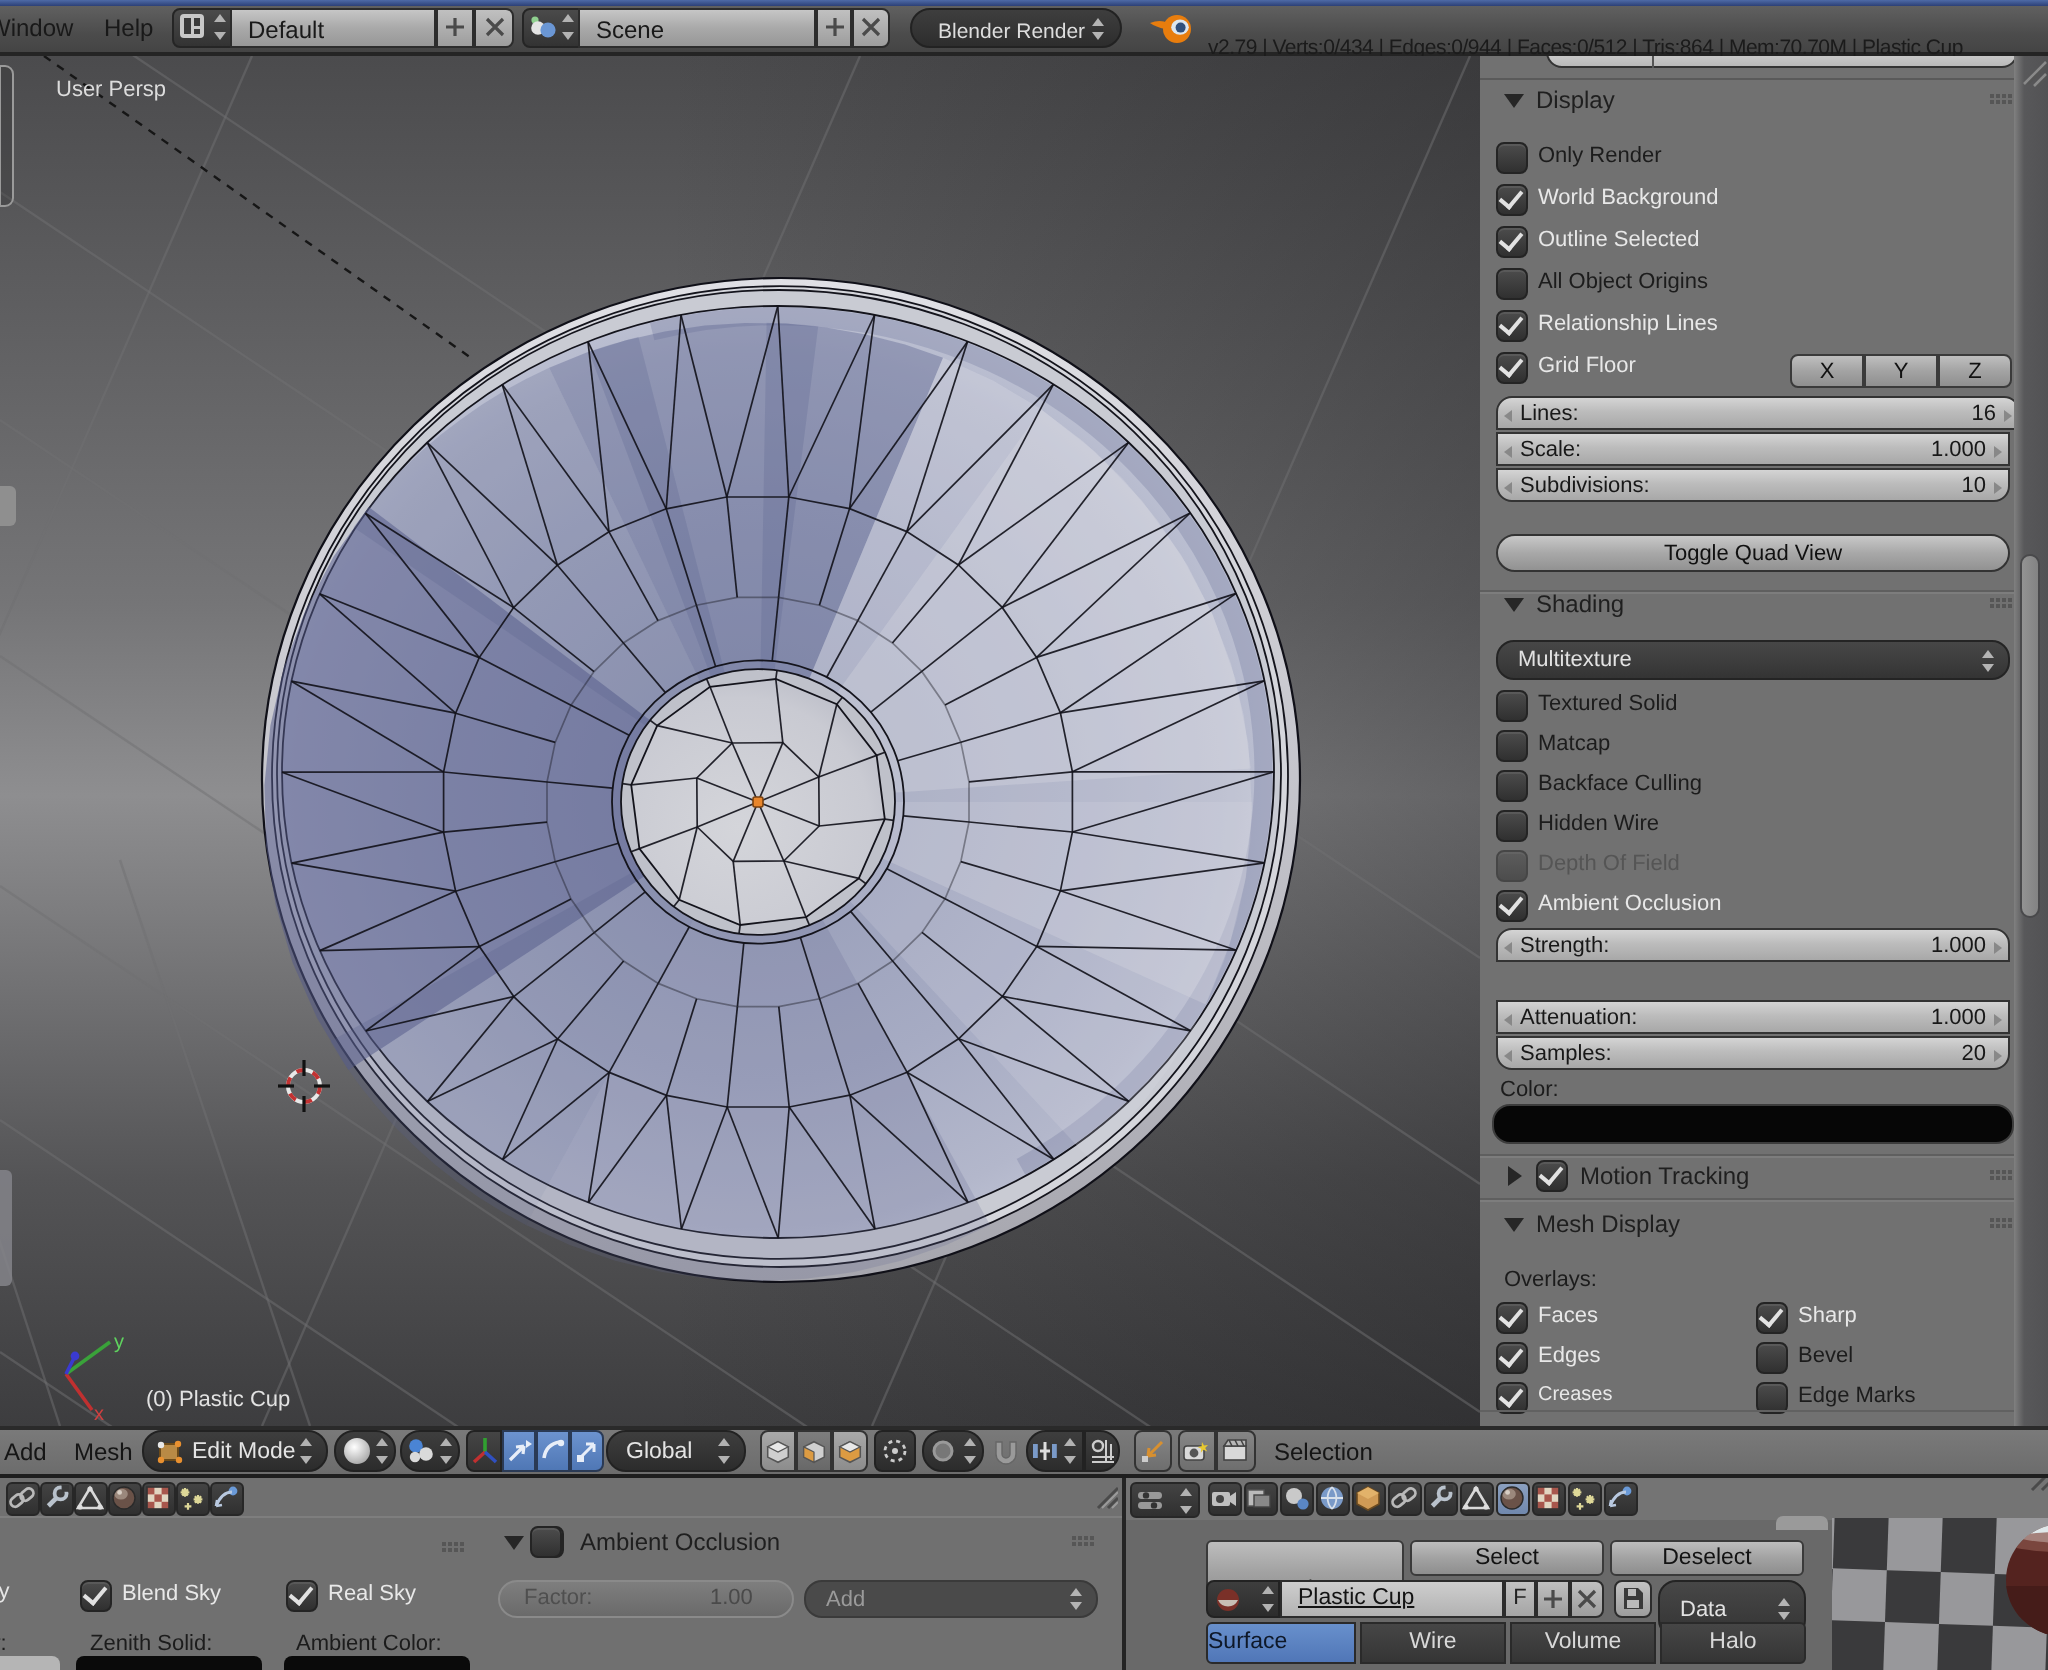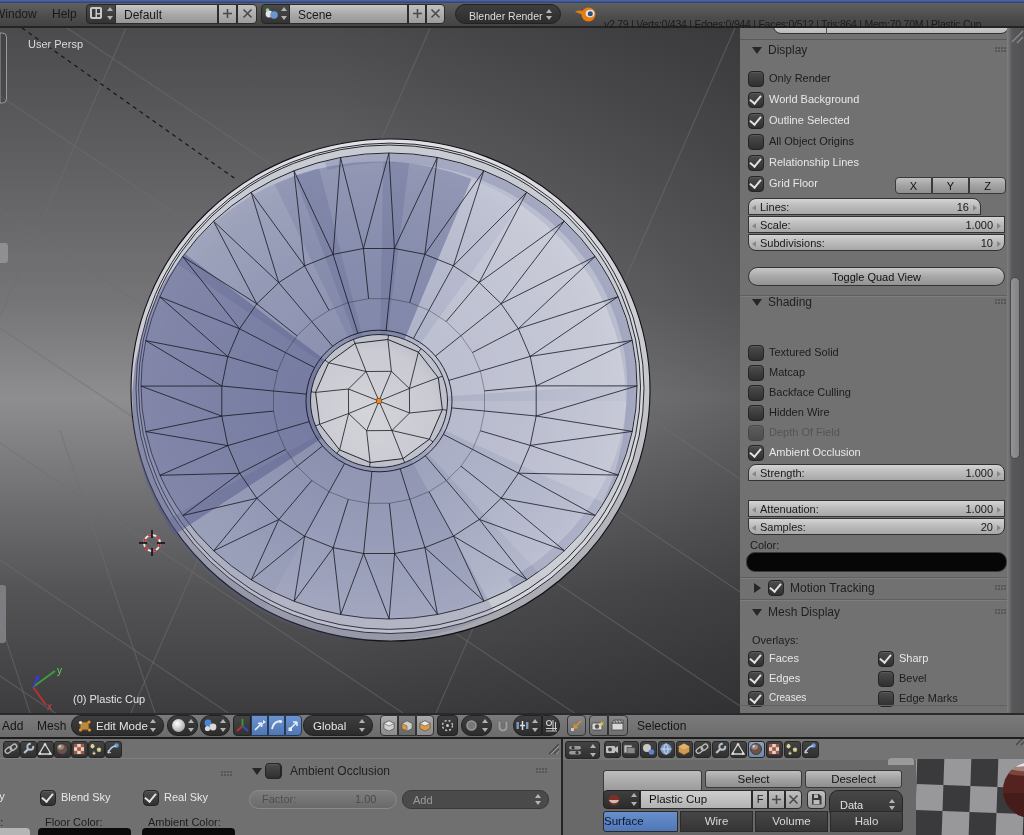--- a/index.html
+++ b/index.html
@@ -316,39 +316,43 @@
     <div style="position:absolute;left:29px;top:86px;font-size:11px;color:#e8e8e8;white-space:nowrap">Outline Selected</div>
     <div class="cb" style="left:8px;top:106px"></div>
     <div style="position:absolute;left:29px;top:107px;font-size:11px;color:#1c1c1c;white-space:nowrap">All Object Origins</div>
     <div class="cb ck" style="left:8px;top:127px"></div>
     <div style="position:absolute;left:29px;top:128px;font-size:11px;color:#e8e8e8;white-space:nowrap">Relationship Lines</div>
     <div class="cb ck" style="left:8px;top:148px"></div>
     <div style="position:absolute;left:29px;top:149px;font-size:11px;color:#e8e8e8;white-space:nowrap">Grid Floor</div>
     <div style="position:absolute;left:155px;top:149px;width:37px;height:17px;background:linear-gradient(#bfbfbf,#a3a3a3 50%,#8f8f8f);border:1px solid #3a3a3a;border-radius:4px 0 0 4px;box-sizing:border-box;text-align:center;font-size:11px;color:#111;padding-top:2px;">X</div>
     <div style="position:absolute;left:192px;top:149px;width:37px;height:17px;background:linear-gradient(#bfbfbf,#a3a3a3 50%,#8f8f8f);border:1px solid #3a3a3a;border-radius:0;box-sizing:border-box;text-align:center;font-size:11px;color:#111;padding-top:2px;">Y</div>
     <div style="position:absolute;left:229px;top:149px;width:37px;height:17px;background:linear-gradient(#bfbfbf,#a3a3a3 50%,#8f8f8f);border:1px solid #3a3a3a;border-radius:0 4px 4px 0;box-sizing:border-box;text-align:center;font-size:11px;color:#111;padding-top:2px;">Z</div>
-    <div class="sl" style="left:8px;top:170px;width:233px;border-radius:8px 8px 0 0">
+    <div class="sl" style="left:8px;top:170px;width:262px;border-radius:8px 8px 0 0">
       <span class="sll">Lines:</span>
       <span class="slv">16</span>
     </div>
     <div class="sl" style="left:8px;top:188px;width:257px;border-radius:0">
       <span class="sll">Scale:</span>
       <span class="slv">1.000</span>
     </div>
     <div class="sl" style="left:8px;top:206px;width:257px;border-radius:0 0 8px 8px">
       <span class="sll">Subdivisions:</span>
       <span class="slv">10</span>
     </div>
     <div style="position:absolute;left:8px;top:239px;width:257px;height:19px;background:linear-gradient(#c8c8c8,#a8a8a8 50%,#929292);border:1px solid #333;border-radius:10px;box-sizing:border-box;text-align:center;font-size:11px;color:#111;padding-top:3px;">Toggle Quad View</div>
     <div style="position:absolute;left:0px;top:267px;width:267px;height:1px;background:#5f5f5f;box-shadow:0 1px 0 #7d7d7d;"></div>
     <div style="position:absolute;left:12px;top:268px;height:14px">
       <span style="position:absolute;left:0;top:3px;border-left:5px solid transparent;border-right:5px solid transparent;border-top:7px solid #262626"></span>
       <span style="position:absolute;left:16px;top:-1px;font-size:12px;color:#1f1f1f;white-space:nowrap">Shading</span>
     </div>
     <div style="position:absolute;left:255px;top:271px;width:2px;height:2px;background:#565656;box-shadow:3px 0px 0 #565656,6px 0px 0 #565656,9px 0px 0 #565656,0px 3px 0 #565656,3px 3px 0 #565656,6px 3px 0 #565656,9px 3px 0 #565656"></div>
+    <div class="dd" style="left:8px;top:292px;width:257px;height:20px">
+      <span style="position:absolute;left:10px;top:50%;transform:translateY(-50%);font-size:11px">Multitexture</span>
+      <span class="ar"></span>
+    </div>
     <div class="cb" style="left:8px;top:317px"></div>
     <div style="position:absolute;left:29px;top:318px;font-size:11px;color:#1c1c1c;white-space:nowrap">Textured Solid</div>
     <div class="cb" style="left:8px;top:337px"></div>
     <div style="position:absolute;left:29px;top:338px;font-size:11px;color:#1c1c1c;white-space:nowrap">Matcap</div>
     <div class="cb" style="left:8px;top:357px"></div>
     <div style="position:absolute;left:29px;top:358px;font-size:11px;color:#1c1c1c;white-space:nowrap">Backface Culling</div>
     <div class="cb" style="left:8px;top:377px"></div>
     <div style="position:absolute;left:29px;top:378px;font-size:11px;color:#1c1c1c;white-space:nowrap">Hidden Wire</div>
     <div class="cb dis" style="left:8px;top:397px"></div>
     <div style="position:absolute;left:29px;top:398px;font-size:11px;color:#555;white-space:nowrap">Depth Of Field</div>
@@ -576,21 +580,21 @@
         <path d="M2,11 l3,-0.5 M2,11 l0.5,-3" stroke="#b9c9e0" stroke-width="1.2"></path>
       </svg>
       <div style="position:absolute;left:0;top:19px;width:561px;height:1px;background:#7e7e7e;"></div>
       <div style="position:absolute;left:221px;top:32px;width:2px;height:2px;background:#565656;box-shadow:3px 0px 0 #565656,6px 0px 0 #565656,9px 0px 0 #565656,0px 3px 0 #565656,3px 3px 0 #565656,6px 3px 0 #565656,9px 3px 0 #565656"></div>
       <div style="position:absolute;left:-46px;top:51px;font-size:11px;color:#e6e6e6;">Paper Sky</div>
       <div class="cb ck" style="left:40px;top:51px"></div>
       <div style="position:absolute;left:61px;top:52px;font-size:11px;color:#e8e8e8;white-space:nowrap">Blend Sky</div>
       <div class="cb ck" style="left:143px;top:51px"></div>
       <div style="position:absolute;left:164px;top:52px;font-size:11px;color:#e8e8e8;white-space:nowrap">Real Sky</div>
       <div style="position:absolute;left:-67px;top:77px;font-size:11px;color:#1c1c1c;">Horizon Color:</div>
-      <div style="position:absolute;left:45px;top:77px;font-size:11px;color:#1c1c1c;">Floor Color:</div>
+      <div style="position:absolute;left:45px;top:77px;font-size:11px;color:#1c1c1c;">Zenith Solid:</div>
       <div style="position:absolute;left:148px;top:77px;font-size:11px;color:#1c1c1c;">Ambient Color:</div>
       <div style="position:absolute;left:-60px;top:89px;width:90px;height:14px;background:#b5b5b5;border-radius:4px;"></div>
       <div style="position:absolute;left:38px;top:89px;width:93px;height:14px;background:#0a0a0a;border-radius:4px;"></div>
       <div style="position:absolute;left:142px;top:89px;width:93px;height:14px;background:#0a0a0a;border-radius:4px;"></div>
       <div style="position:absolute;left:252px;top:26px;height:14px">
         <span style="position:absolute;left:0;top:3px;border-left:5px solid transparent;border-right:5px solid transparent;border-top:7px solid #262626"></span>
         <div class="cb ck" style="left:14px;top:-2px"></div>
         <span style="position:absolute;left:38px;top:-1px;font-size:12px;color:#1f1f1f;white-space:nowrap">Ambient Occlusion</span>
       </div>
       <div style="position:absolute;left:536px;top:29px;width:2px;height:2px;background:#565656;box-shadow:3px 0px 0 #565656,6px 0px 0 #565656,9px 0px 0 #565656,0px 3px 0 #565656,3px 3px 0 #565656,6px 3px 0 #565656,9px 3px 0 #565656"></div>
@@ -699,21 +703,21 @@
       <div style="position:absolute;left:40px;top:31px;width:99px;height:32px;background:linear-gradient(#bdbdbd,#a2a2a2 50%,#8e8e8e);border:1px solid #3a3a3a;border-radius:3px;box-sizing:border-box;text-align:center;font-size:10px;color:#131313;padding-top:18px;">Assign</div>
       <div style="position:absolute;left:142px;top:31px;width:97px;height:18px;background:linear-gradient(#bdbdbd,#a2a2a2 50%,#8e8e8e);border:1px solid #3a3a3a;border-radius:3px;box-sizing:border-box;text-align:center;font-size:11.5px;color:#131313;padding-top:2px;">Select</div>
       <div style="position:absolute;left:242px;top:31px;width:97px;height:18px;background:linear-gradient(#bdbdbd,#a2a2a2 50%,#8e8e8e);border:1px solid #3a3a3a;border-radius:3px;box-sizing:border-box;text-align:center;font-size:11.5px;color:#131313;padding-top:2px;">Deselect</div>
       <div style="position:absolute;left:40px;top:51px;width:37px;height:19px;background:linear-gradient(#3e3e3e,#2c2c2c);border:1px solid #222;border-radius:4px 0 0 4px;box-sizing:border-box;"></div>
       <svg width="14" height="14" viewBox="0 0 14 14" style="position:absolute;left:44px;top:54px">
         <circle cx="7" cy="7" r="5.5" fill="#7a3028"></circle>
         <path d="M2,7 a5.5,5.5 0 0 0 10,0 z" fill="#c8beb4"></path>
       </svg>
       <div style="position:absolute;left:68px;top:53.5px;width:0;height:0;border-left:3px solid transparent;border-right:3px solid transparent;border-bottom:4px solid #b2b2b2"></div>
       <div style="position:absolute;left:68px;top:62.5px;width:0;height:0;border-left:3px solid transparent;border-right:3px solid transparent;border-top:4px solid #b2b2b2"></div>
-      <div style="position:absolute;left:77px;top:51px;width:112px;height:19px;background:linear-gradient(#cecece,#b2b2b2);border:1px solid #2c2c2c;box-sizing:border-box;font-size:11.5px;color:#131313;padding:2px 1px 0 8px;">Plastic Cup</div>
+      <div style="position:absolute;left:77px;top:51px;width:112px;height:19px;background:linear-gradient(#cecece,#b2b2b2);border:1px solid #2c2c2c;box-sizing:border-box;font-size:11.5px;color:#131313;padding:2px 1px 0 8px;text-decoration:underline;">Plastic Cup</div>
       <div style="position:absolute;left:189px;top:51px;width:16px;height:19px;background:linear-gradient(#c2c2c2,#a5a5a5);border:1px solid #2c2c2c;box-sizing:border-box;text-align:center;font-size:11px;color:#222;padding-top:2px;">F</div>
       <div style="position:absolute;left:205px;top:51px;width:17px;height:19px;background:linear-gradient(#c0c0c0,#9d9d9d);border:1px solid #2c2c2c;border-radius:0;box-sizing:border-box;text-align:center;"><svg width="11" height="11" viewBox="0 0 11 11" style="margin-top:3px">
           <path d="M5.5,1 V10 M1,5.5 H10" stroke="#4a4a4a" stroke-width="1.6"></path>
         </svg></div>
       <div style="position:absolute;left:222px;top:51px;width:17px;height:19px;background:linear-gradient(#c0c0c0,#9d9d9d);border:1px solid #2c2c2c;border-radius:0 4px 4px 0;box-sizing:border-box;text-align:center;"><svg width="11" height="11" viewBox="0 0 11 11" style="margin-top:3px">
           <path d="M1.5,1.5 L9.5,9.5 M9.5,1.5 L1.5,9.5" stroke="#4a4a4a" stroke-width="1.6"></path>
         </svg></div>
       <div style="position:absolute;left:244px;top:51px;width:19px;height:19px;background:linear-gradient(#c2c2c2,#9d9d9d);border:1px solid #2c2c2c;border-radius:4px;box-sizing:border-box;"></div>
       <svg width="13" height="13" viewBox="0 0 13 13" style="position:absolute;left:247px;top:54px">
         <path d="M2,1 h7 l2.5,2.5 v8 h-9.5 z" fill="#3a3a3a"></path>

